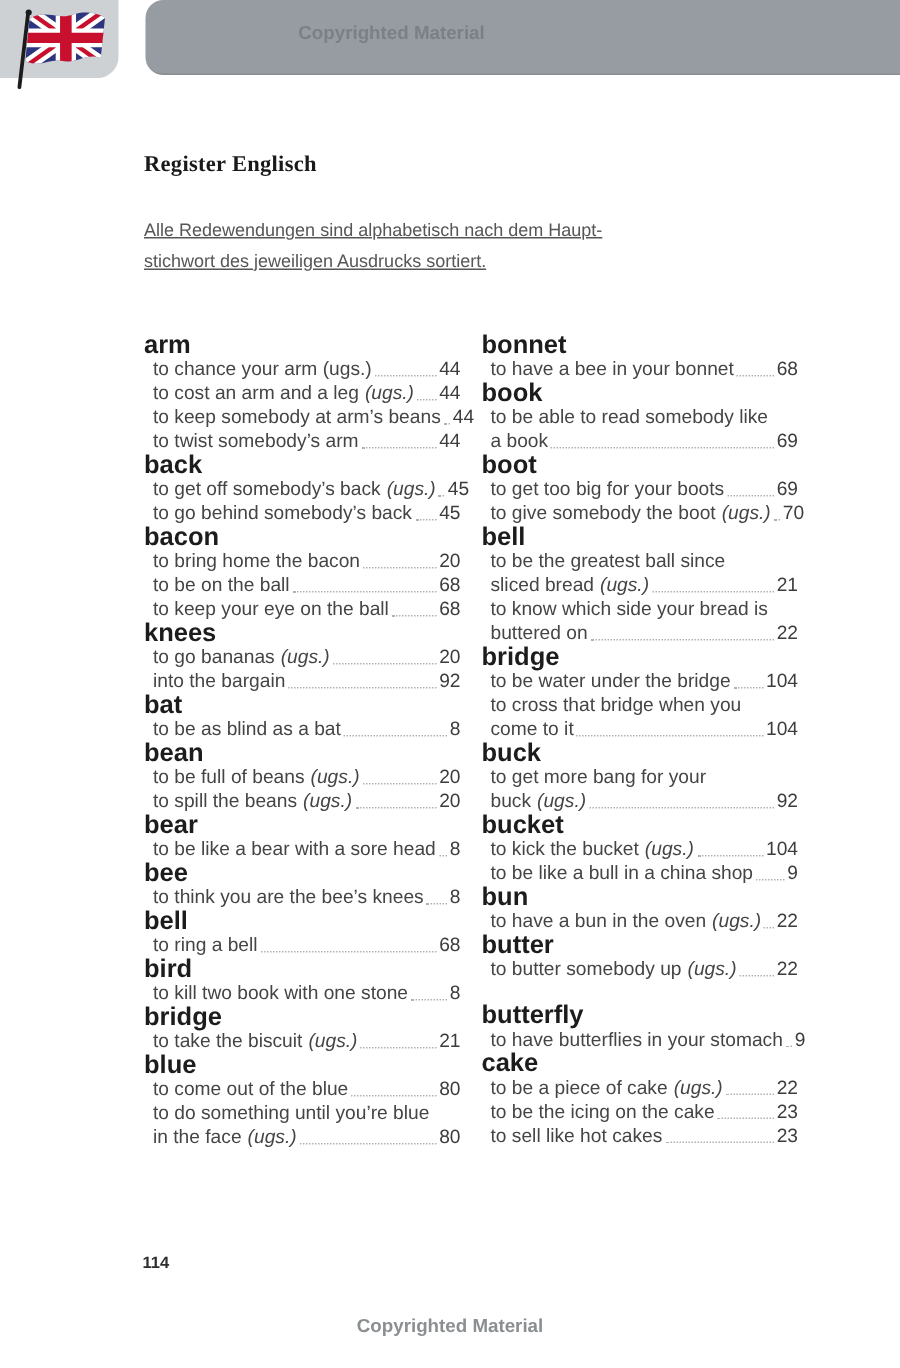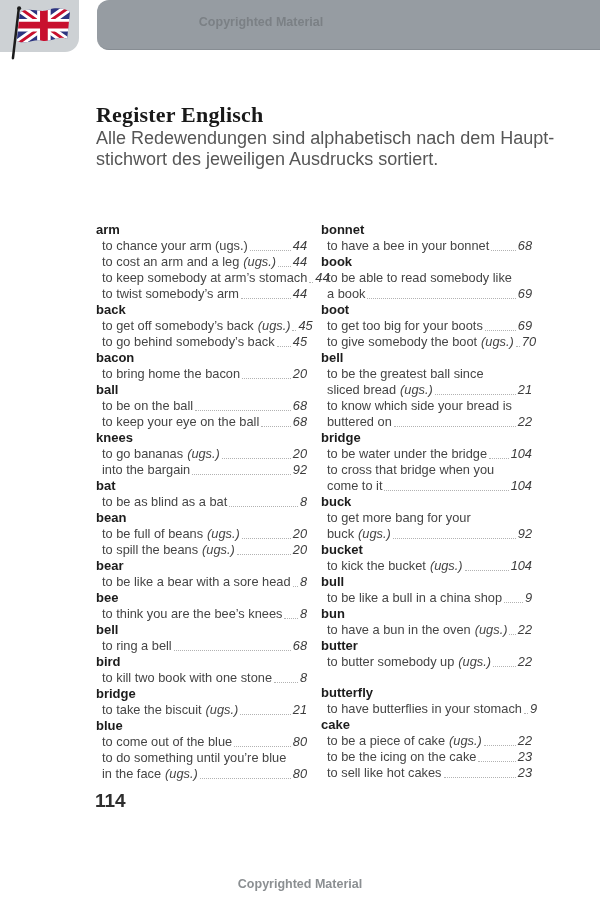--- a/index.html
+++ b/index.html
@@ -19,48 +19,48 @@
   }
   .flag-tile{
     position:absolute;left:0;top:0;width:79px;height:52px;
     background:#CDD1D4;border-radius:0 0 14px 0;
   }
   .flag-svg{position:absolute;left:2px;top:2px;width:78px;height:60px;}
   
   .page-title{
     position:absolute;left:96px;top:102px;
     font-family:"Liberation Serif","DejaVu Serif",serif;
-    font-weight:bold;font-size:22px;color:#191919;letter-spacing:.2px;
+    font-weight:bold;font-size:15px;color:#191919;letter-spacing:.2px;
   }
   .subtitle{
-    position:absolute;left:96px;top:128px;width:460px;
-    font-size:18px;line-height:20.5px;color:#565656;
+    position:absolute;left:96px;top:143px;width:460px;
+    font-size:12px;line-height:20.5px;color:#565656;text-decoration:underline;
   }
   .subtitle span{display:block;}
   
   .index{
     position:absolute;left:96px;top:222px;width:436px;
     display:flex;gap:14px;
     font-size:12.8px;line-height:16px;color:#454545;
   }
   .col{width:211px;}
-  .headword{font-weight:bold;color:#1c1c1c;font-size:13px;}
+  .headword{font-weight:bold;color:#1c1c1c;font-size:17px;}
   .entry-line{display:flex;padding-left:6px;white-space:nowrap;}
   .entry-line .etext{flex:0 0 auto;}
   .entry-line .ugs{flex:0 0 auto;font-style:italic;margin-left:4px;}
   .entry-line .leader{
     flex:1 1 auto;min-width:4px;
     border-bottom:1.6px dotted #b2b2b2;margin:0 2px 3px 2px;
   }
-  .entry-line .pg{flex:0 0 auto;color:#3c3c3c;font-style:italic;}
+  .entry-line .pg{flex:0 0 auto;color:#3c3c3c;}
   .group-gap{height:15px;}
   
   .folio{
-    position:absolute;left:95px;top:790px;
-    font-size:19px;font-weight:bold;color:#2e2e2e;
+    position:absolute;left:95px;top:836px;
+    font-size:11px;font-weight:bold;color:#2e2e2e;
   }
   .copyright-bottom{
     position:absolute;left:300px;top:877px;transform:translateX(-50%);
     font-size:12.5px;font-weight:bold;color:#8b8f92;white-space:nowrap;
   }
 </style>
 </head>
 <body>
 
 <div class="header-bar"></div>
@@ -99,21 +99,21 @@
         <span class="leader"></span>
         <span class="pg">44</span>
       </div>
       <div class="entry-line">
         <span class="etext">to cost an arm and a leg</span>
         <span class="ugs">(ugs.)</span>
         <span class="leader"></span>
         <span class="pg">44</span>
       </div>
       <div class="entry-line">
-        <span class="etext">to keep somebody at arm’s stomach</span>
+        <span class="etext">to keep somebody at arm’s beans</span>
         <span class="leader"></span>
         <span class="pg">44</span>
       </div>
       <div class="entry-line">
         <span class="etext">to twist somebody’s arm</span>
         <span class="leader"></span>
         <span class="pg">44</span>
       </div>
       <div class="headword">back</div>
       <div class="entry-line">
@@ -126,21 +126,20 @@
         <span class="etext">to go behind somebody’s back</span>
         <span class="leader"></span>
         <span class="pg">45</span>
       </div>
       <div class="headword">bacon</div>
       <div class="entry-line">
         <span class="etext">to bring home the bacon</span>
         <span class="leader"></span>
         <span class="pg">20</span>
       </div>
-      <div class="headword">ball</div>
       <div class="entry-line">
         <span class="etext">to be on the ball</span>
         <span class="leader"></span>
         <span class="pg">68</span>
       </div>
       <div class="entry-line">
         <span class="etext">to keep your eye on the ball</span>
         <span class="leader"></span>
         <span class="pg">68</span>
       </div>
@@ -292,21 +291,20 @@
         <span class="leader"></span>
         <span class="pg">92</span>
       </div>
       <div class="headword">bucket</div>
       <div class="entry-line">
         <span class="etext">to kick the bucket</span>
         <span class="ugs">(ugs.)</span>
         <span class="leader"></span>
         <span class="pg">104</span>
       </div>
-      <div class="headword">bull</div>
       <div class="entry-line">
         <span class="etext">to be like a bull in a china shop</span>
         <span class="leader"></span>
         <span class="pg">9</span>
       </div>
       <div class="headword">bun</div>
       <div class="entry-line">
         <span class="etext">to have a bun in the oven</span>
         <span class="ugs">(ugs.)</span>
         <span class="leader"></span>

